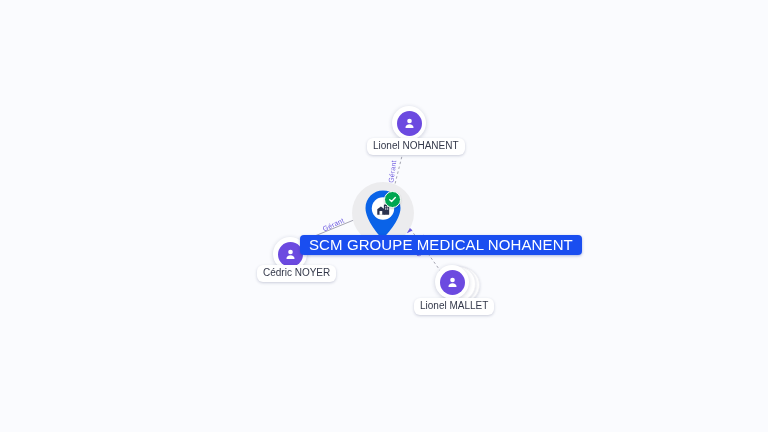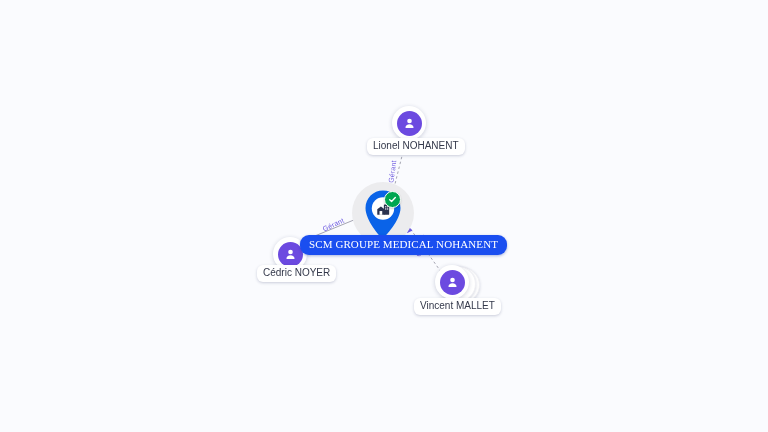--- a/index.html
+++ b/index.html
@@ -160,28 +160,28 @@
     box-shadow: 0 1px 2px rgba(0,0,0,0.2);
   }
 
   
   #company-label {
     position: absolute;
     left: 300px;
     top: 235px;
     background: #1a4ef0;
     color: #ffffff;
-    font-size: 11px;
+    font-size: 15px;
     line-height: 13px;
     padding: 3px 9px 4px 9px;
-    border-radius: 9px;
+    border-radius: 4px;
     white-space: nowrap;
     letter-spacing: 0.1px;
     box-shadow: 0 1px 3px rgba(20,50,160,0.35);
-    font-family: Liberation Serif, serif;
+    font-family: Liberation Sans, sans-serif;
   }
 </style>
 </head>
 <body>
 
 <div id="graph-canvas">
 
   <svg id="edge-layer" viewBox="0 0 768 432" width="768" height="432">
 
     <path d="M 403 152 L 392 196" stroke="#9a9aa8" stroke-width="0.9" fill="none" stroke-dasharray="2.5 2.5"></path>
@@ -233,21 +233,21 @@
       <div class="avatar-stack" style="left:5px; top:1px;"></div>
       <div class="avatar-ring">
         <div class="avatar-circle">
           <svg width="15" height="15" viewBox="0 0 24 24" fill="#ffffff">
             <circle cx="12" cy="8" r="3.7"></circle>
             <path d="M12 13.2c-3.6 0-6.5 2.3-6.5 5.1 0 .4.3.7.7.7h11.6c.4 0 .7-.3.7-.7 0-2.8-2.9-5.1-6.5-5.1z"></path>
           </svg>
         </div>
       </div>
     </div>
-    <div class="node-label" style="left:-21px; top:33px;">Vincent MALLET</div>
+    <div class="node-label" style="left:-21px; top:33px;">Lionel MALLET</div>
   </div>
 
   <div id="company-node">
     <div class="pin-halo"></div>
 
     <svg class="pin-shape" viewBox="0 0 42 52" width="42" height="52">
       <path d="M21 1.5C11.3 1.5 3.5 9.3 3.5 19c0 12.6 14.6 28.5 16.1 30.1.5.5 1.3.5 1.8 0C22.9 47.5 38.5 31.6 38.5 19c0-9.7-7.8-17.5-17.5-17.5z" fill="#0a63e8"></path>
       <circle cx="21" cy="19.5" r="11.2" fill="#ffffff"></circle>
     </svg>
 

